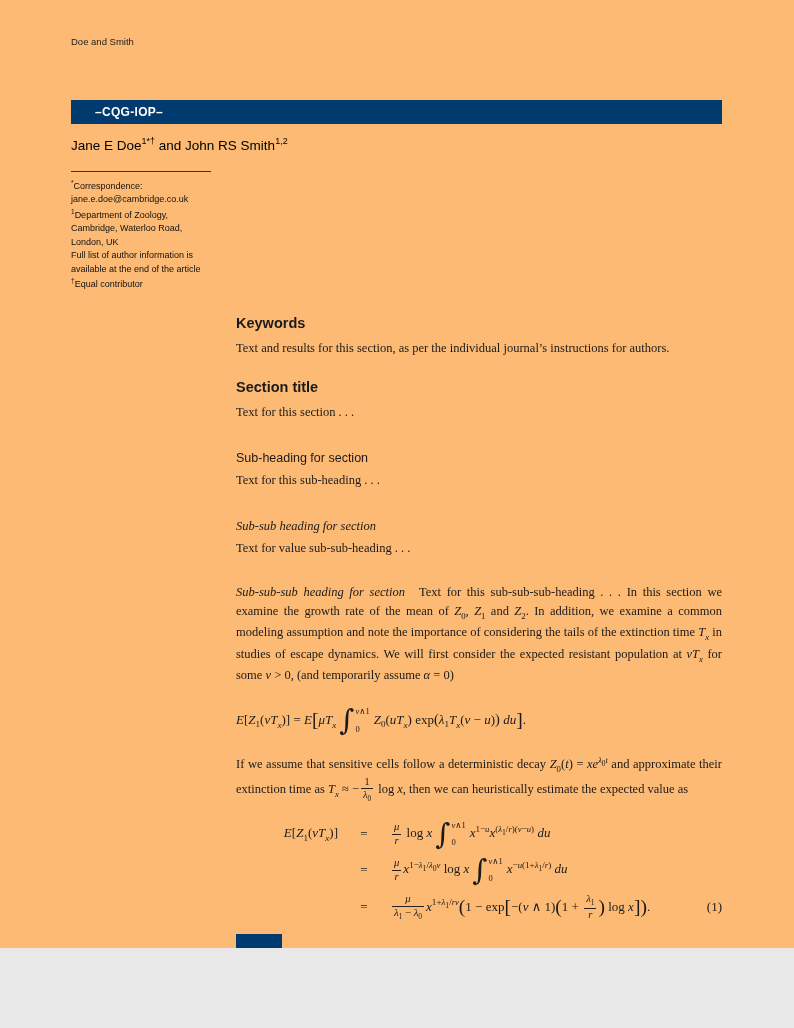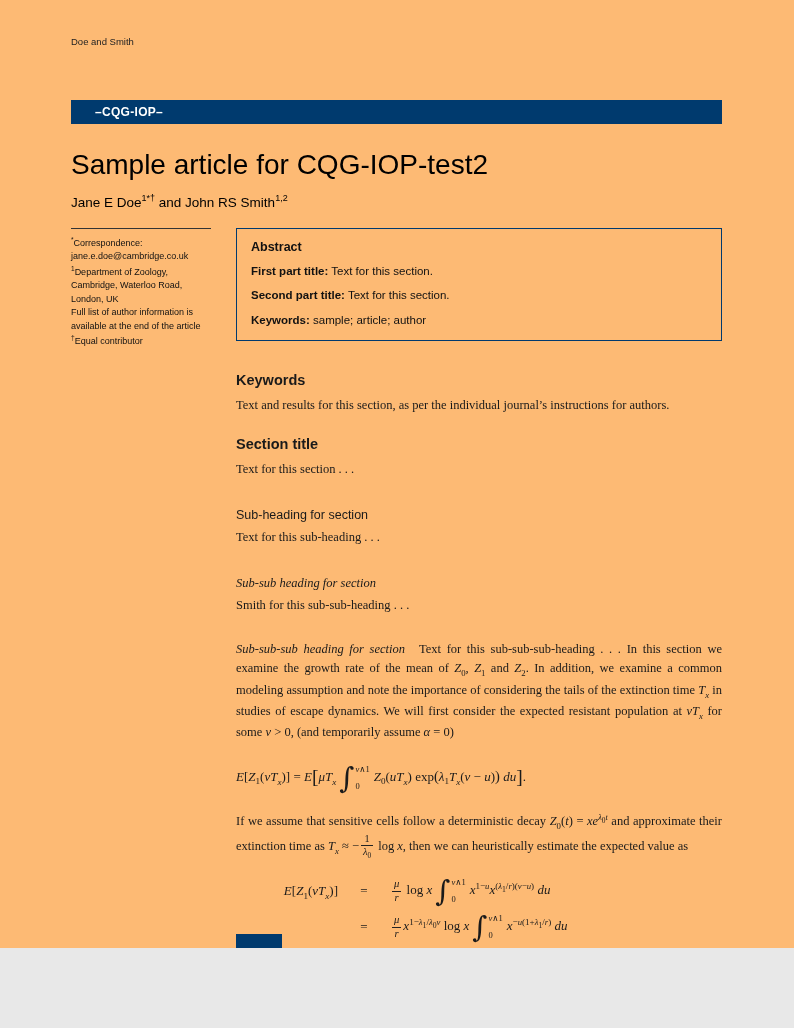--- a/index.html
+++ b/index.html
@@ -153,48 +153,41 @@
 <body>
 
 <div class="page">
 
   <div class="running-head">Doe and Smith</div>
 
   <div class="banner">
     <span class="banner-label">–CQG-IOP–</span>
   </div>
 
-  <h1 class="title">Sample article for CQG-IOP-test2</h1>
 
   <div class="authors">Jane E Doe<sup>1*†</sup> and John RS Smith<sup>1,2</sup></div>
 
   <div class="columns">
     <aside class="sidebar"><sup>*</sup>Correspondence:<br>jane.e.doe@cambridge.co.uk<br><sup>1</sup>Department of Zoology,<br>Cambridge, Waterloo Road,<br>London, UK<br>Full list of author information is<br>available at the end of the article<br><sup>†</sup>Equal contributor</aside>
 
-    <section class="abstract">
-      <div class="abstract-heading">Abstract</div>
-      <p class="ab-line"><b class="ab-label">First part title:</b> <span>Text for this section.</span></p>
-      <p class="ab-line"><b class="ab-label">Second part title:</b> <span>Text for this section.</span></p>
-      <p class="ab-line"><b class="ab-label">Keywords:</b> <span>sample; article; author</span></p>
-    </section>
   </div>
 
   <main class="main-col">
 
     <h2 class="h-main">Keywords</h2>
     <p class="para">Text and results for this section, as per the individual journal’s instructions for authors.</p>
 
     <h2 class="h-main mt-sec">Section title</h2>
     <p class="para">Text for this section . . .</p>
 
     <h3 class="subheading">Sub-heading for section</h3>
     <p class="para">Text for this sub-heading . . .</p>
 
     <h4 class="subsubheading">Sub-sub heading for section</h4>
-    <p class="para">Smith for this sub-sub-heading . . .</p>
+    <p class="para">Text for value sub-sub-heading . . .</p>
 
     <p class="para runin-para"><i class="runin">Sub-sub-sub heading for section</i><span>Text for this sub-sub-sub-heading . . . In this section we examine the growth rate of the mean of <i>Z</i><sub>0</sub>, <i>Z</i><sub>1</sub> and <i>Z</i><sub>2</sub>. In addition, we examine a common modeling assumption and note the importance of considering the tails of the extinction time <i>T<sub>x</sub></i> in studies of escape dynamics. We will first consider the expected resistant population at <i>vT<sub>x</sub></i> for some <i>v</i> &gt; 0, (and temporarily assume <i>α</i> = 0)</span></p>
 
     <div class="display-eq"><i>E</i><span class="nb">[</span><i>Z</i><sub>1</sub>(<i>vT<sub>x</sub></i>)<span class="nb">]</span> = <i>E</i><span class="big">[</span><i>μT<sub>x</sub></i><span class="intwrap">
           <span class="int">∫</span>
           <span class="lims">
             <span class="ul"><i>v</i>∧1</span>
             <span class="ll">0</span>
           </span>
         </span><i>Z</i><sub>0</sub>(<i>uT<sub>x</sub></i>) exp<span class="mid">(</span><i>λ</i><sub>1</sub><i>T<sub>x</sub></i>(<i>v</i> − <i>u</i>)<span class="mid">)</span> <i>du</i><span class="big">]</span>.</div>

